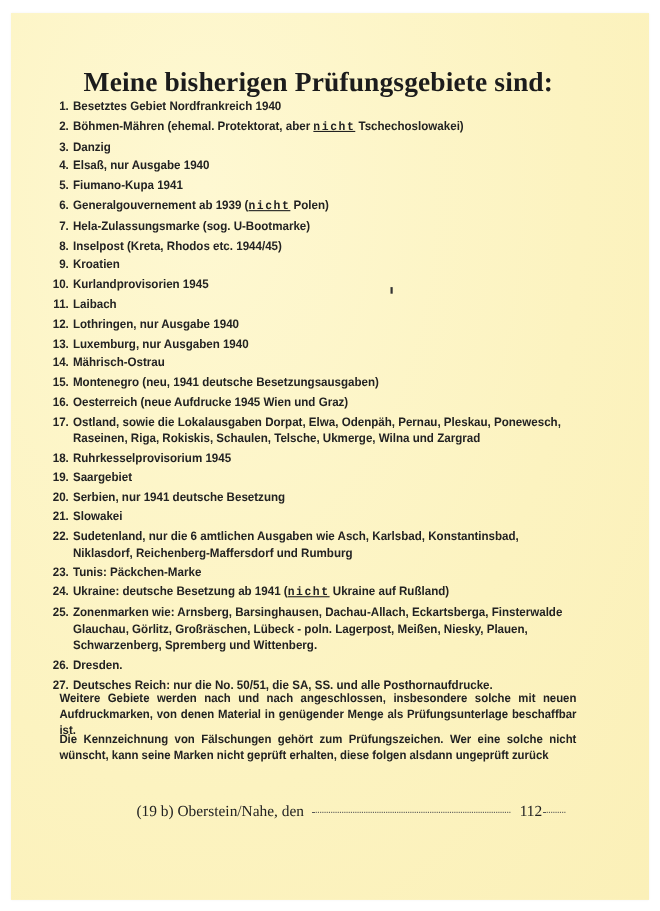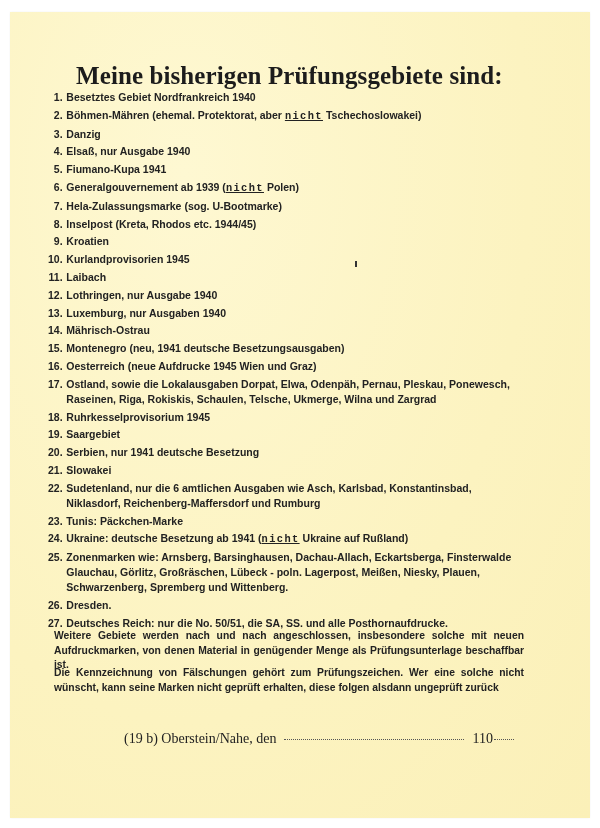--- a/index.html
+++ b/index.html
@@ -157,14 +157,14 @@
     <div class="item">
       <span class="num">27.</span>
       <span class="txt">Deutsches Reich: nur die No. 50/51, die SA, SS. und alle Posthornaufdrucke.</span>
     </div>
   </div>
 
 <div class="para" id="para1" style="top:628px;">Weitere Gebiete werden nach und nach angeschlossen, insbesondere solche mit neuen Aufdruckmarken, von denen Material in genügender Menge als Prüfungsunterlage beschaffbar ist.</div>
 <div class="para" id="para2" style="top:665px;">Die Kennzeichnung von Fälschungen gehört zum Prüfungszeichen. Wer eine solche nicht wünscht, kann seine Marken nicht geprüft erhalten, diese folgen alsdann ungeprüft zurück</div>
 
 <div class="sig">
-  <span>(19 b) Oberstein/Nahe, den</span><span class="dots"></span><span>110</span><span class="dots short"></span>
+  <span>(19 b) Oberstein/Nahe, den</span><span class="dots"></span><span>112</span><span class="dots short"></span>
 </div>
 
 </body></html>

